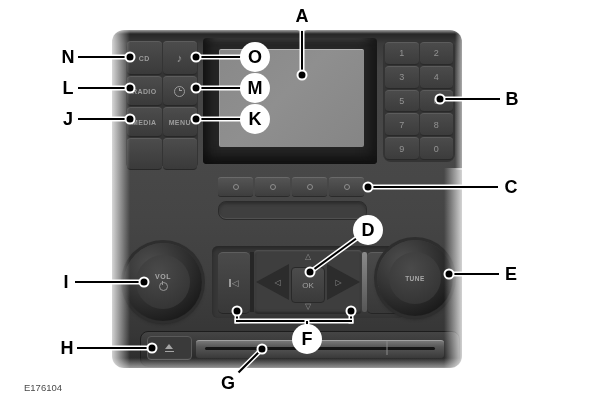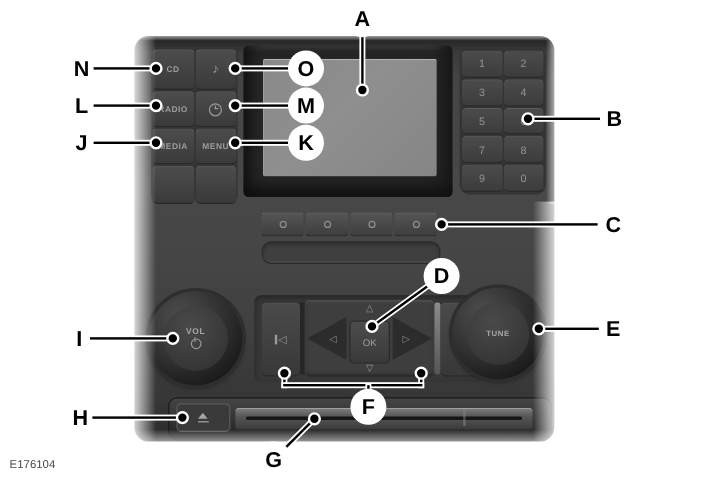--- a/index.html
+++ b/index.html
@@ -116,21 +116,21 @@
   .fadeB{left:100px;top:358px;width:372px;height:22px;background:linear-gradient(to bottom,rgba(255,255,255,0),#fff 85%);}
   .fadeT{left:112px;top:27px;width:350px;height:7px;background:linear-gradient(to bottom,#fff,rgba(255,255,255,0));}
 
   
   .lead{background:#000;box-shadow:0 0 0 1.5px #fff;z-index:3;}
   .lead.h{height:2px;} .lead.v{width:2px;}
   .lead.diag{height:2px;transform-origin:0 50%;}
   .ccircle{width:30px;height:30px;border-radius:50%;background:#fff;z-index:4;transform:translate(-50%,-50%);}
   .cletter{z-index:5;font-size:18px;font-weight:bold;color:#000;transform:translate(-50%,-50%);line-height:18px;}
   .cdot{width:7px;height:7px;background:#000;border:2px solid #fff;border-radius:50%;z-index:5;transform:translate(-50%,-50%);}
-  .figcode{left:8px;top:382px;font-size:9.5px;color:#4a4a4a;z-index:5;}
+  .figcode{left:24px;top:382px;font-size:9.5px;color:#4a4a4a;z-index:5;}
 </style>
 </head>
 <body>
 
 <div class="stage">
 
   <div class="abs unit"></div>
 
   <div class="abs lpanel">
     <div class="pbtn">

